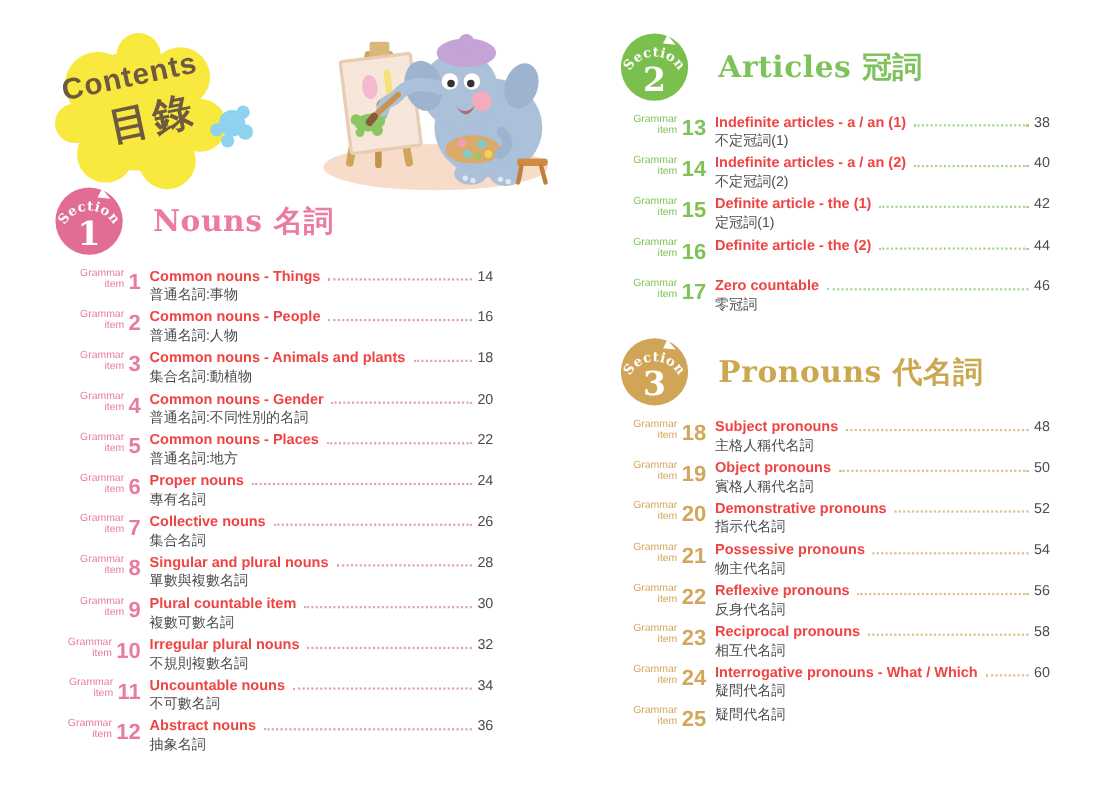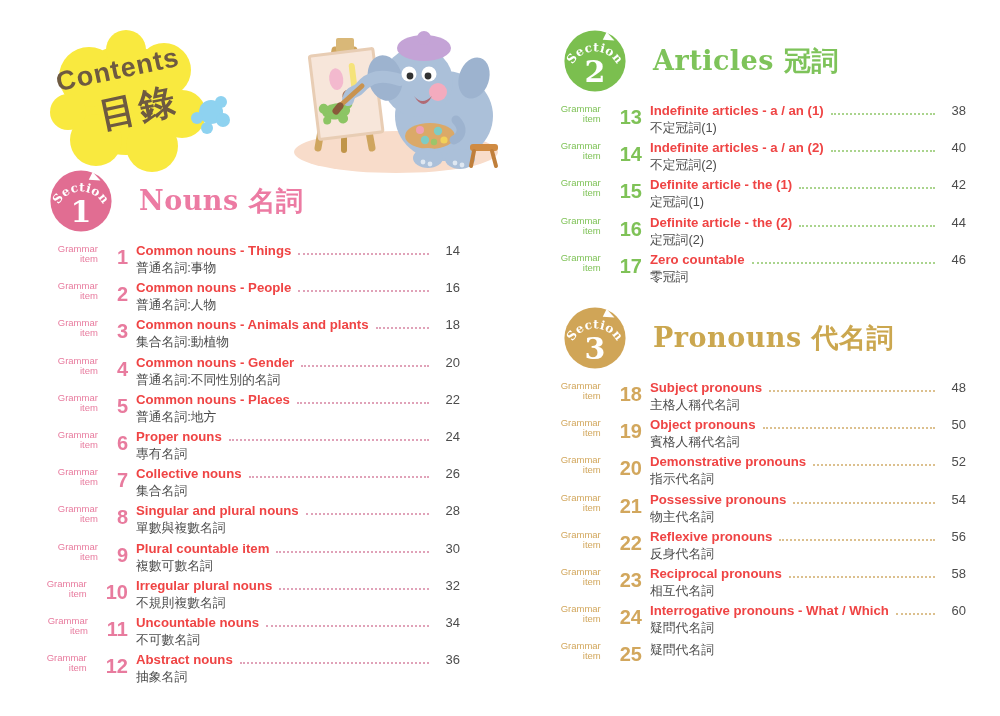--- a/index.html
+++ b/index.html
@@ -30,30 +30,30 @@
   .badge-word{fill:#ffffff; font-family:"DejaVu Serif", serif; font-weight:bold; font-size:12.5px; letter-spacing:.5px;}
   .badge-num{fill:#ffffff; font-family:"DejaVu Serif", serif; font-weight:bold; font-size:31px;}
   .section-title{
     margin:11px; font-family:"DejaVu Serif", serif; font-weight:bold;
     font-size:27px; color:var(--title); letter-spacing:.5px; white-space:nowrap;
   }
   
   .toc-item{display:flex; min-height:37.2px; align-items:flex-start;}
   .item-label{
     width:80px; flex-shrink:0; display:flex; justify-content:flex-end;
-    align-items:flex-end; gap:19px; padding-top:1px; color:var(--accent);
+    align-items:flex-end; gap:4px; padding-top:1px; color:var(--accent);
   }
   .label-words{display:flex; flex-direction:column; align-items:flex-end;
     font-size:9.5px; line-height:10px; padding-bottom:3px;}
   .label-num{font-size:20px; font-weight:bold; line-height:20px;}
   .item-main{flex:1; padding-left:8px; min-width:0;}
   .title-row{display:flex; align-items:flex-end;}
   .item-title{font-size:13.2px; font-weight:bold; color:#ef4444; white-space:nowrap;}
   .leader{flex:1; border-bottom:2px dotted var(--dots); margin:0 5px 3px 7px; min-width:10px;}
-  .item-page{width:26px; text-align:right; font-size:13px; color:#4c4c4c; flex-shrink:0;}
+  .item-page{width:26px; font-size:13px; color:#4c4c4c; flex-shrink:0;}
   .item-sub{font-size:12.8px; color:#4c4c4c; margin-top:2px; line-height:15px;}
 </style>
 </head>
 <body>
 
 <div class="page">
 
   <div class="contents-blob">
     <svg width="180" height="158" viewBox="0 0 180 158">
       <g fill="#f9e93f">
@@ -439,21 +439,20 @@
         <span class="lw2">item</span>
       </div>
       <div class="label-num">16</div>
     </div>
     <div class="item-main">
       <div class="title-row">
         <span class="item-title">Definite article - the (2)</span>
         <span class="leader"></span>
         <span class="item-page">44</span>
       </div>
-      <div class="item-sub">定冠詞(2)</div>
     </div>
   </div>
           <div class="toc-item">
     <div class="item-label">
       <div class="label-words">
         <span class="lw1">Grammar</span>
         <span class="lw2">item</span>
       </div>
       <div class="label-num">17</div>
     </div>

